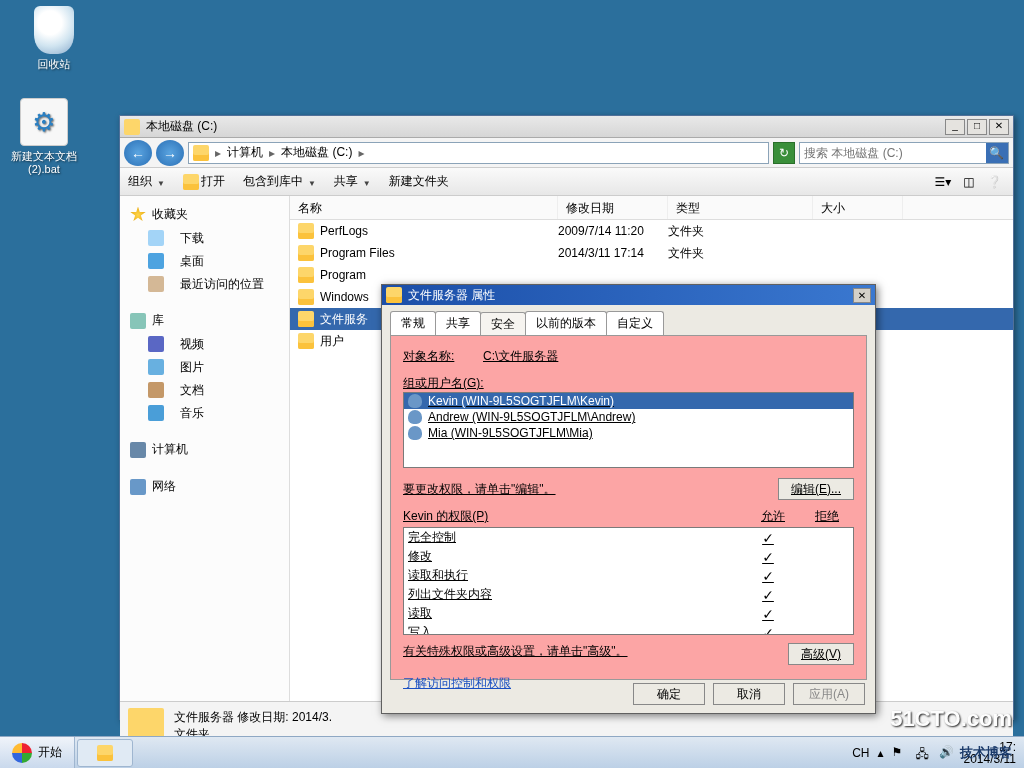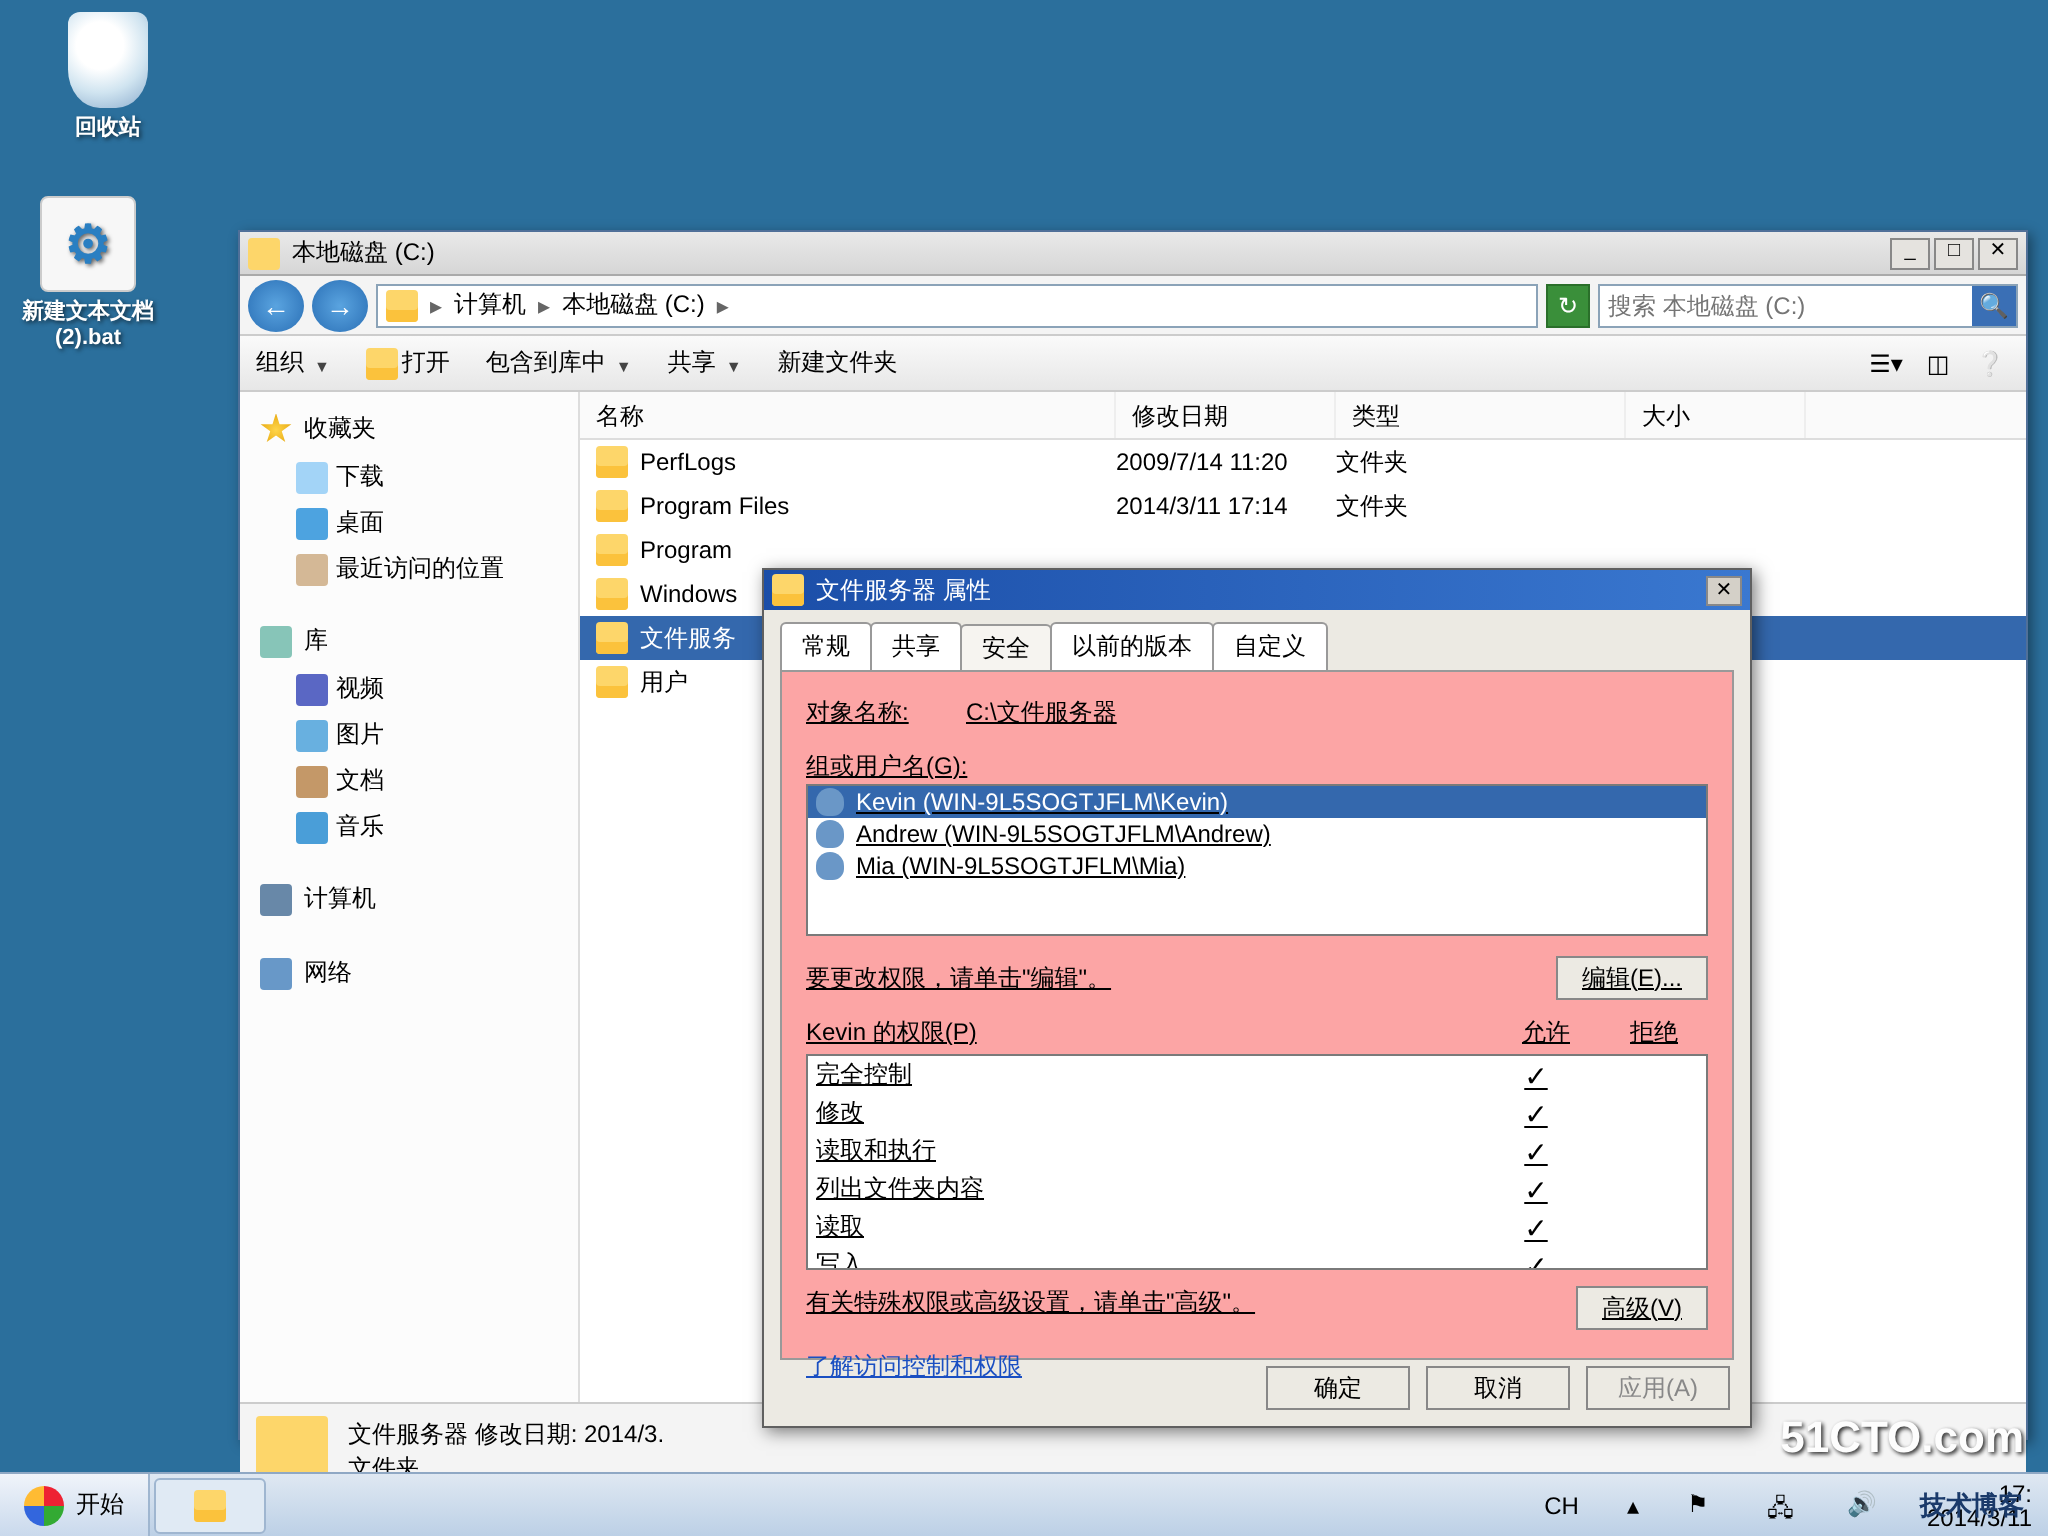--- a/index.html
+++ b/index.html
@@ -1,19 +1,19 @@
 <!DOCTYPE html>
 <html><head>
 <meta charset="utf-8">
 <style>
 * { margin:0; padding:0; box-sizing:border-box; font-family:"Microsoft YaHei",SimSun,Tahoma,sans-serif; font-size:12px; }
 body { width:1024px; height:768px; background:#2b6f9c; overflow:hidden; position:relative; }
 
 
-.desktop-icon { position:absolute; width:76px; text-align:center; color:#fff; text-shadow:1px 1px 2px rgba(0,0,0,.6); cursor:pointer;font-weight:bold; }
+.desktop-icon { position:absolute; width:76px; text-align:center; color:#fff; text-shadow:1px 1px 2px rgba(0,0,0,.6); cursor:pointer; }
 .desktop-icon .ico { width:48px; height:48px; margin:0 auto 4px; }
 .desktop-icon .lbl { font-size:11px; line-height:13px; }
 .recycle-bin-ico { background:radial-gradient(circle at 40% 35%, #fff 30%, #d0e4f0 60%, #88aacc 100%); border-radius:6px 6px 40% 40%; position:relative; width:40px!important; }
 .bat-ico { background:#f7f7f7; border:1px solid #ccc; border-radius:4px; display:flex; align-items:center; justify-content:center; }
 .bat-ico:after { content:"⚙"; font-size:26px; color:#2a7fc2; }
 
 
 .window { position:absolute; left:119px; top:115px; width:895px; height:605px; background:#d6d3ce; border:1px solid #507099; box-shadow:2px 2px 6px rgba(0,0,0,.4); }
 .titlebar { height:22px; background:linear-gradient(#e9e9e9,#d6d6d6); display:flex; align-items:center; padding:0 4px; border-bottom:1px solid #aaa; }
 .titlebar .ico-sm { width:16px; height:16px; background:#fdd66a; border-radius:2px; margin-right:6px; }
@@ -31,21 +31,21 @@
 .search-btn { width:22px; height:20px; background:#3a6fb5; color:#fff; display:flex; align-items:center; justify-content:center; cursor:pointer; }
 .toolbar { height:28px; background:linear-gradient(#fafafa,#e7e7e7); border-bottom:1px solid #ccc; display:flex; align-items:center; padding:0 8px; gap:18px; }
 .tb-item { cursor:pointer; display:flex; align-items:center; gap:2px;justify-content:space-between; }
 .tb-item .drop:after { content:"▼"; font-size:8px; margin-left:3px; color:#444; }
 .tb-right { margin-left:auto; display:flex; gap:6px; }
 .tb-ico { width:20px; height:20px; display:flex; align-items:center; justify-content:center; border:1px solid transparent; cursor:pointer; }
 
 .body-area { display:flex; height:505px; background:#fff; }
 .sidebar { width:170px; border-right:1px solid #ddd; background:#fcfcfc; padding:6px 0; overflow-y:auto; }
 .side-group-head { display:flex; align-items:center; gap:6px; padding:4px 10px; cursor:pointer; }
-.side-item { display:flex; align-items:flex-end; gap:4px; padding:3px 10px 3px 28px; cursor:pointer; }
+.side-item { display:flex; align-items:flex-start; gap:16px; padding:3px 10px 3px 28px; cursor:pointer; }
 .ico16 { width:16px; height:16px; display:inline-block; }
 .ico-star { background:radial-gradient(circle,#ffd54a,#e09b00); clip-path:polygon(50% 0,61% 35%,98% 35%,68% 57%,79% 91%,50% 70%,21% 91%,32% 57%,2% 35%,39% 35%); }
 .ico-fold { background:#fdd66a; border-radius:2px; box-shadow:inset 0 -6px 0 #fbc23c; }
 .ico-dl { background:#a3d4f7; border-radius:2px; }
 .ico-desk { background:#4da3e0; border-radius:2px; }
 .ico-time { background:#d4b896; border-radius:2px; }
 .ico-lib { background:#87c5b8; border-radius:2px; }
 .ico-vid { background:#5a67c4; border-radius:2px; }
 .ico-pic { background:#68b0e0; border-radius:2px; }
 .ico-doc { background:#c49868; border-radius:2px; }
@@ -90,21 +90,21 @@
 .perm-row .pname { flex:1; }
 .perm-row .pc { width:54px; text-align:center; font-size:14px; }
 .link { color:#1a4fc2; cursor:pointer; text-decoration:underline; }
 .dlg-footer { position:absolute; bottom:8px; right:10px; display:flex; gap:8px; }
 
 
 .taskbar { position:absolute; left:0; bottom:0; width:1024px; height:32px; background:linear-gradient(#dfe8f2,#bcd0e6); border-top:1px solid #8fa8c4; display:flex; align-items:center; }
 .start-btn { height:32px; padding:0 12px; display:flex; align-items:center; gap:6px; background:linear-gradient(#f0f4fa,#c8d8ec); border-right:1px solid #9fb6d0; cursor:pointer; font-size:13px; }
 .start-orb { width:20px; height:20px; border-radius:50%; background:conic-gradient(#e23 0 90deg,#3a3 90deg 180deg,#36d 180deg 270deg,#fb3 270deg 360deg); }
 .task-item { width:56px; height:28px; margin:0 2px; border:1px solid #9fb6d0; background:#e0eaf4; border-radius:3px; display:flex; align-items:center; justify-content:center; cursor:pointer; }
-.tray { margin-left:auto; display:flex; align-items:center; gap:24px; padding:0 8px; font-size:11px; }
+.tray { margin-left:auto; display:flex; align-items:center; gap:8px; padding:0 8px; font-size:11px; }
 .tray-ico { width:16px; height:16px; cursor:pointer; }
 .watermark { position:absolute; right:12px; bottom:36px; color:#fff; font-size:22px; font-weight:bold; opacity:.85; text-shadow:1px 1px 2px #000; font-family:Arial; }
 .watermark2 { position:absolute; right:12px; bottom:6px; color:#1a3a6a; font-size:13px; font-weight:bold;margin-top:12px; }
 </style>
 </head>
 <body>
 
 <div class="desktop-icon" style="left:16px; top:6px;">
   <div class="ico recycle-bin-ico"></div>
   <div class="lbl">回收站</div>

